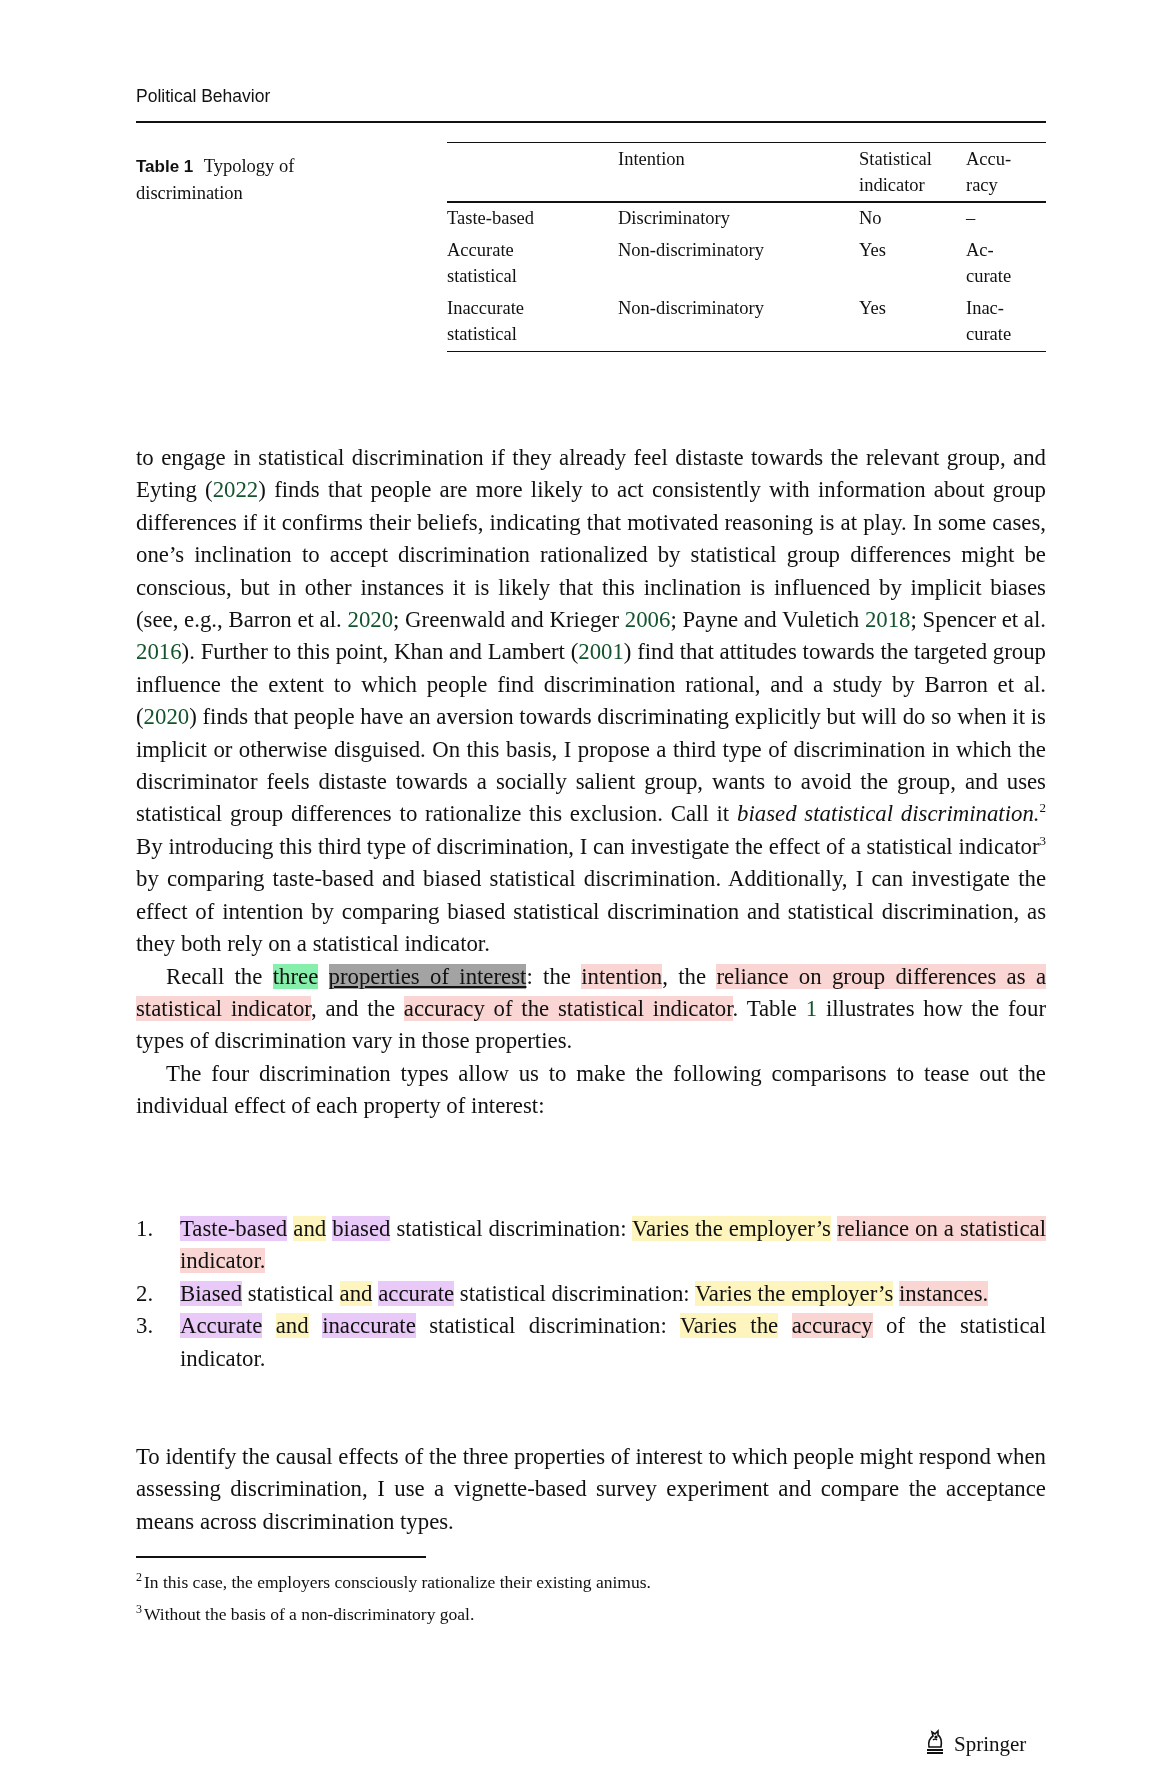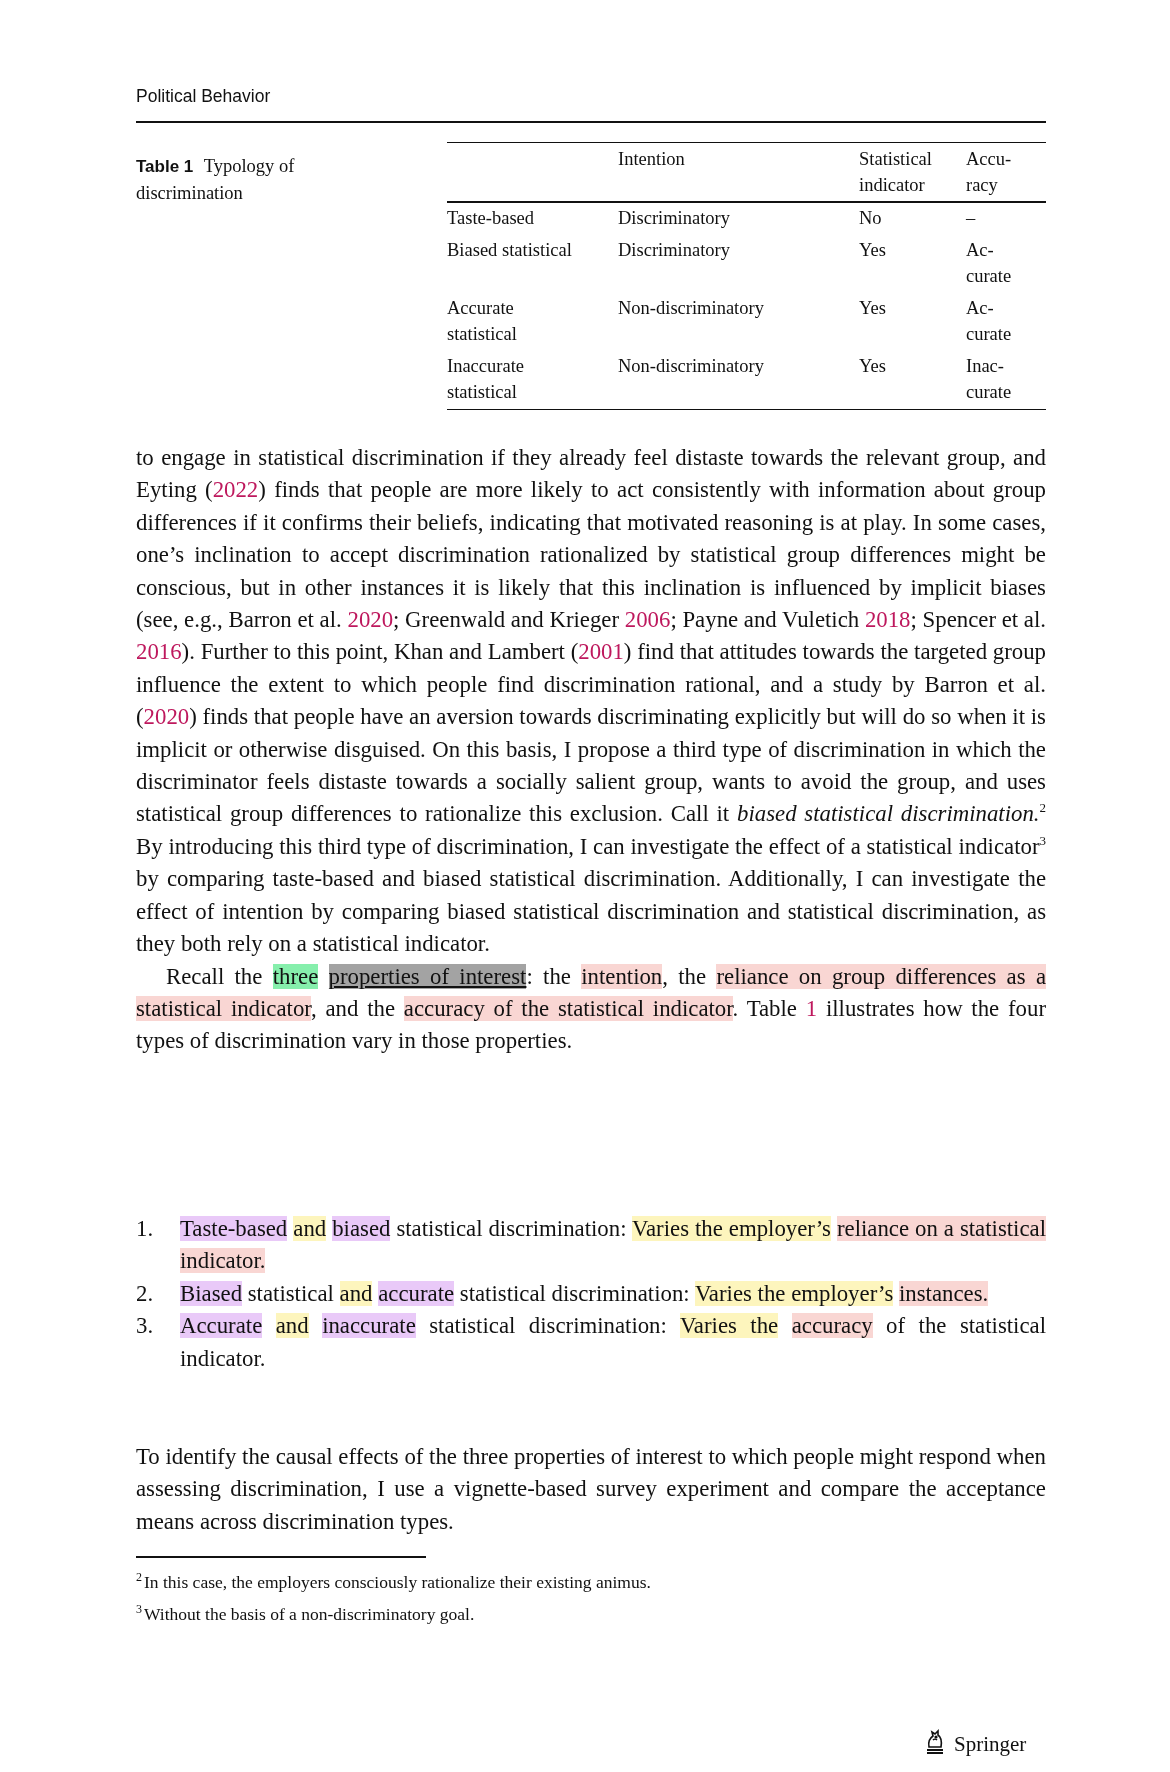--- a/index.html
+++ b/index.html
@@ -19,21 +19,21 @@
     #typology-table th { font-weight: normal; text-align: left; vertical-align: top; padding: 3px 0 3px 0; }
     #typology-table td { vertical-align: top; padding: 2px 0 4px 0; }
     .c0 { width: 171px; }
     .c1 { width: 241px; }
     .c2 { width: 107px; }
     .c3 { width: 80px; }
 
     #body-text { position: absolute; left: 136px; top: 442px; width: 910px; font-size: 22.8px; line-height: 32.4px; text-align: justify; hyphens: manual; }
     #body-text p { margin: 0; }
     .indent { text-indent: 30px; }
-    .cite { color: #be185d; }
+    .cite { color: #14532d; }
     sup { font-size: 13px; line-height: 0; vertical-align: 9px; }
 
     .hl-green { background: #86efac; }
     .hl-blue { background: #a3a3a3; text-decoration: underline; }
     .hl-red { background: #f9d6d3; }
     .hl-yellow { background: #fdf5bd; }
     .hl-purple { background: #e9c9f8; }
 
     #comparison-list { position: absolute; left: 136px; top: 1213px; width: 910px; font-size: 22.8px; line-height: 32.4px; margin: 0; padding: 0; list-style: none; }
     #comparison-list li { position: relative; padding-left: 44px; text-align: justify; }
@@ -70,43 +70,38 @@
     </tr>
   </thead>
   <tbody>
     <tr>
       <td class="c0">Taste-based</td>
       <td class="c1">Discriminatory</td>
       <td class="c2">No</td>
       <td class="c3">–</td>
     </tr>
     <tr>
-      <td class="c0">Biased statistical</td>
-      <td class="c1">Discriminatory</td>
-      <td class="c2">Yes</td>
-      <td class="c3 hy">Ac-<br>curate</td>
-    </tr>
-    <tr>
       <td class="c0 sp">Accurate<br>statistical</td>
       <td class="c1">Non-discriminatory</td>
       <td class="c2">Yes</td>
       <td class="c3 hy">Ac-<br>curate</td>
     </tr>
     <tr>
       <td class="c0 sp">Inaccurate<br>statistical</td>
       <td class="c1">Non-discriminatory</td>
       <td class="c2">Yes</td>
       <td class="c3 hy">Inac-<br>curate</td>
     </tr>
   </tbody>
 </table>
 
 <div id="body-text">
   <p><span>to engage in statistical discrimination if they already feel distaste towards the relevant group, and Eyting (</span><span class="cite">2022</span><span>) finds that people are more likely to act consistently with information about group differences if it confirms their beliefs, indicating that motivated reasoning is at play. In some cases, one’s inclination to accept discrimination rationalized by statistical group differences might be conscious, but in other instances it is likely that this inclination is influenced by implicit biases (see, e.g., Barron et al. </span><span class="cite">2020</span><span>; Greenwald and Krieger </span><span class="cite">2006</span><span>; Payne and Vuletich </span><span class="cite">2018</span><span>; Spencer et al. </span><span class="cite">2016</span><span>). Further to this point, Khan and Lambert (</span><span class="cite">2001</span><span>) find that attitudes towards the targeted group influence the extent to which people find discrimination rational, and a study by Barron et al. (</span><span class="cite">2020</span><span>) finds that people have an aversion towards discriminating explicitly but will do so when it is implicit or otherwise disguised. On this basis, I propose a third type of discrimination in which the discriminator feels distaste towards a socially salient group, wants to avoid the group, and uses statistical group differences to rationalize this exclusion. Call it </span><em>biased statistical discrimination.</em><sup>2</sup><span> By introducing this third type of discrimination, I can investigate the effect of a statistical indicator</span><sup>3</sup><span> by comparing taste-based and biased statistical discrimination. Additionally, I can investigate the effect of intention by comparing biased statistical discrimination and statistical discrimination, as they both rely on a statistical indicator.</span></p>
   <p class="indent"><span>Recall the </span><span class="hl-green">three</span><span> </span><span class="hl-blue">properties of interest</span><span>: the </span><span class="hl-red">intention</span><span>, the </span><span class="hl-red">reliance on group differences as a statistical indicator</span><span>, and the </span><span class="hl-red">accuracy of the statistical indicator</span><span>. Table </span><span class="cite">1</span><span> illustrates how the four types of discrimination vary in those properties.</span></p>
+  <p class="indent">The four discrimination types allow us to make the following comparisons to tease out the individual effect of each property of interest:</p>
 </div>
 
 <ol id="comparison-list">
   <li><span class="num">1.</span><span class="hl-purple">Taste-based</span> <span class="hl-yellow">and</span> <span class="hl-purple">biased</span><span> statistical discrimination: </span><span class="hl-yellow">Varies the employer’s</span> <span class="hl-red">reliance on a statistical indicator.</span></li>
   <li><span class="num">2.</span><span class="hl-purple">Biased</span><span> statistical </span><span class="hl-yellow">and</span> <span class="hl-purple">accurate</span><span> statistical discrimination: </span><span class="hl-yellow">Varies the employer’s</span> <span class="hl-red">instances.</span></li>
   <li><span class="num">3.</span><span class="hl-purple">Accurate</span> <span class="hl-yellow">and</span> <span class="hl-purple">inaccurate</span><span> statistical discrimination: </span><span class="hl-yellow">Varies the</span> <span class="hl-red">accuracy</span><span> of the statistical indicator.</span></li>
 </ol>
 
 <p id="closing-para">To identify the causal effects of the three properties of interest to which people might respond when assessing discrimination, I use a vignette-based survey experiment and compare the acceptance means across discrimination types.</p>
 

